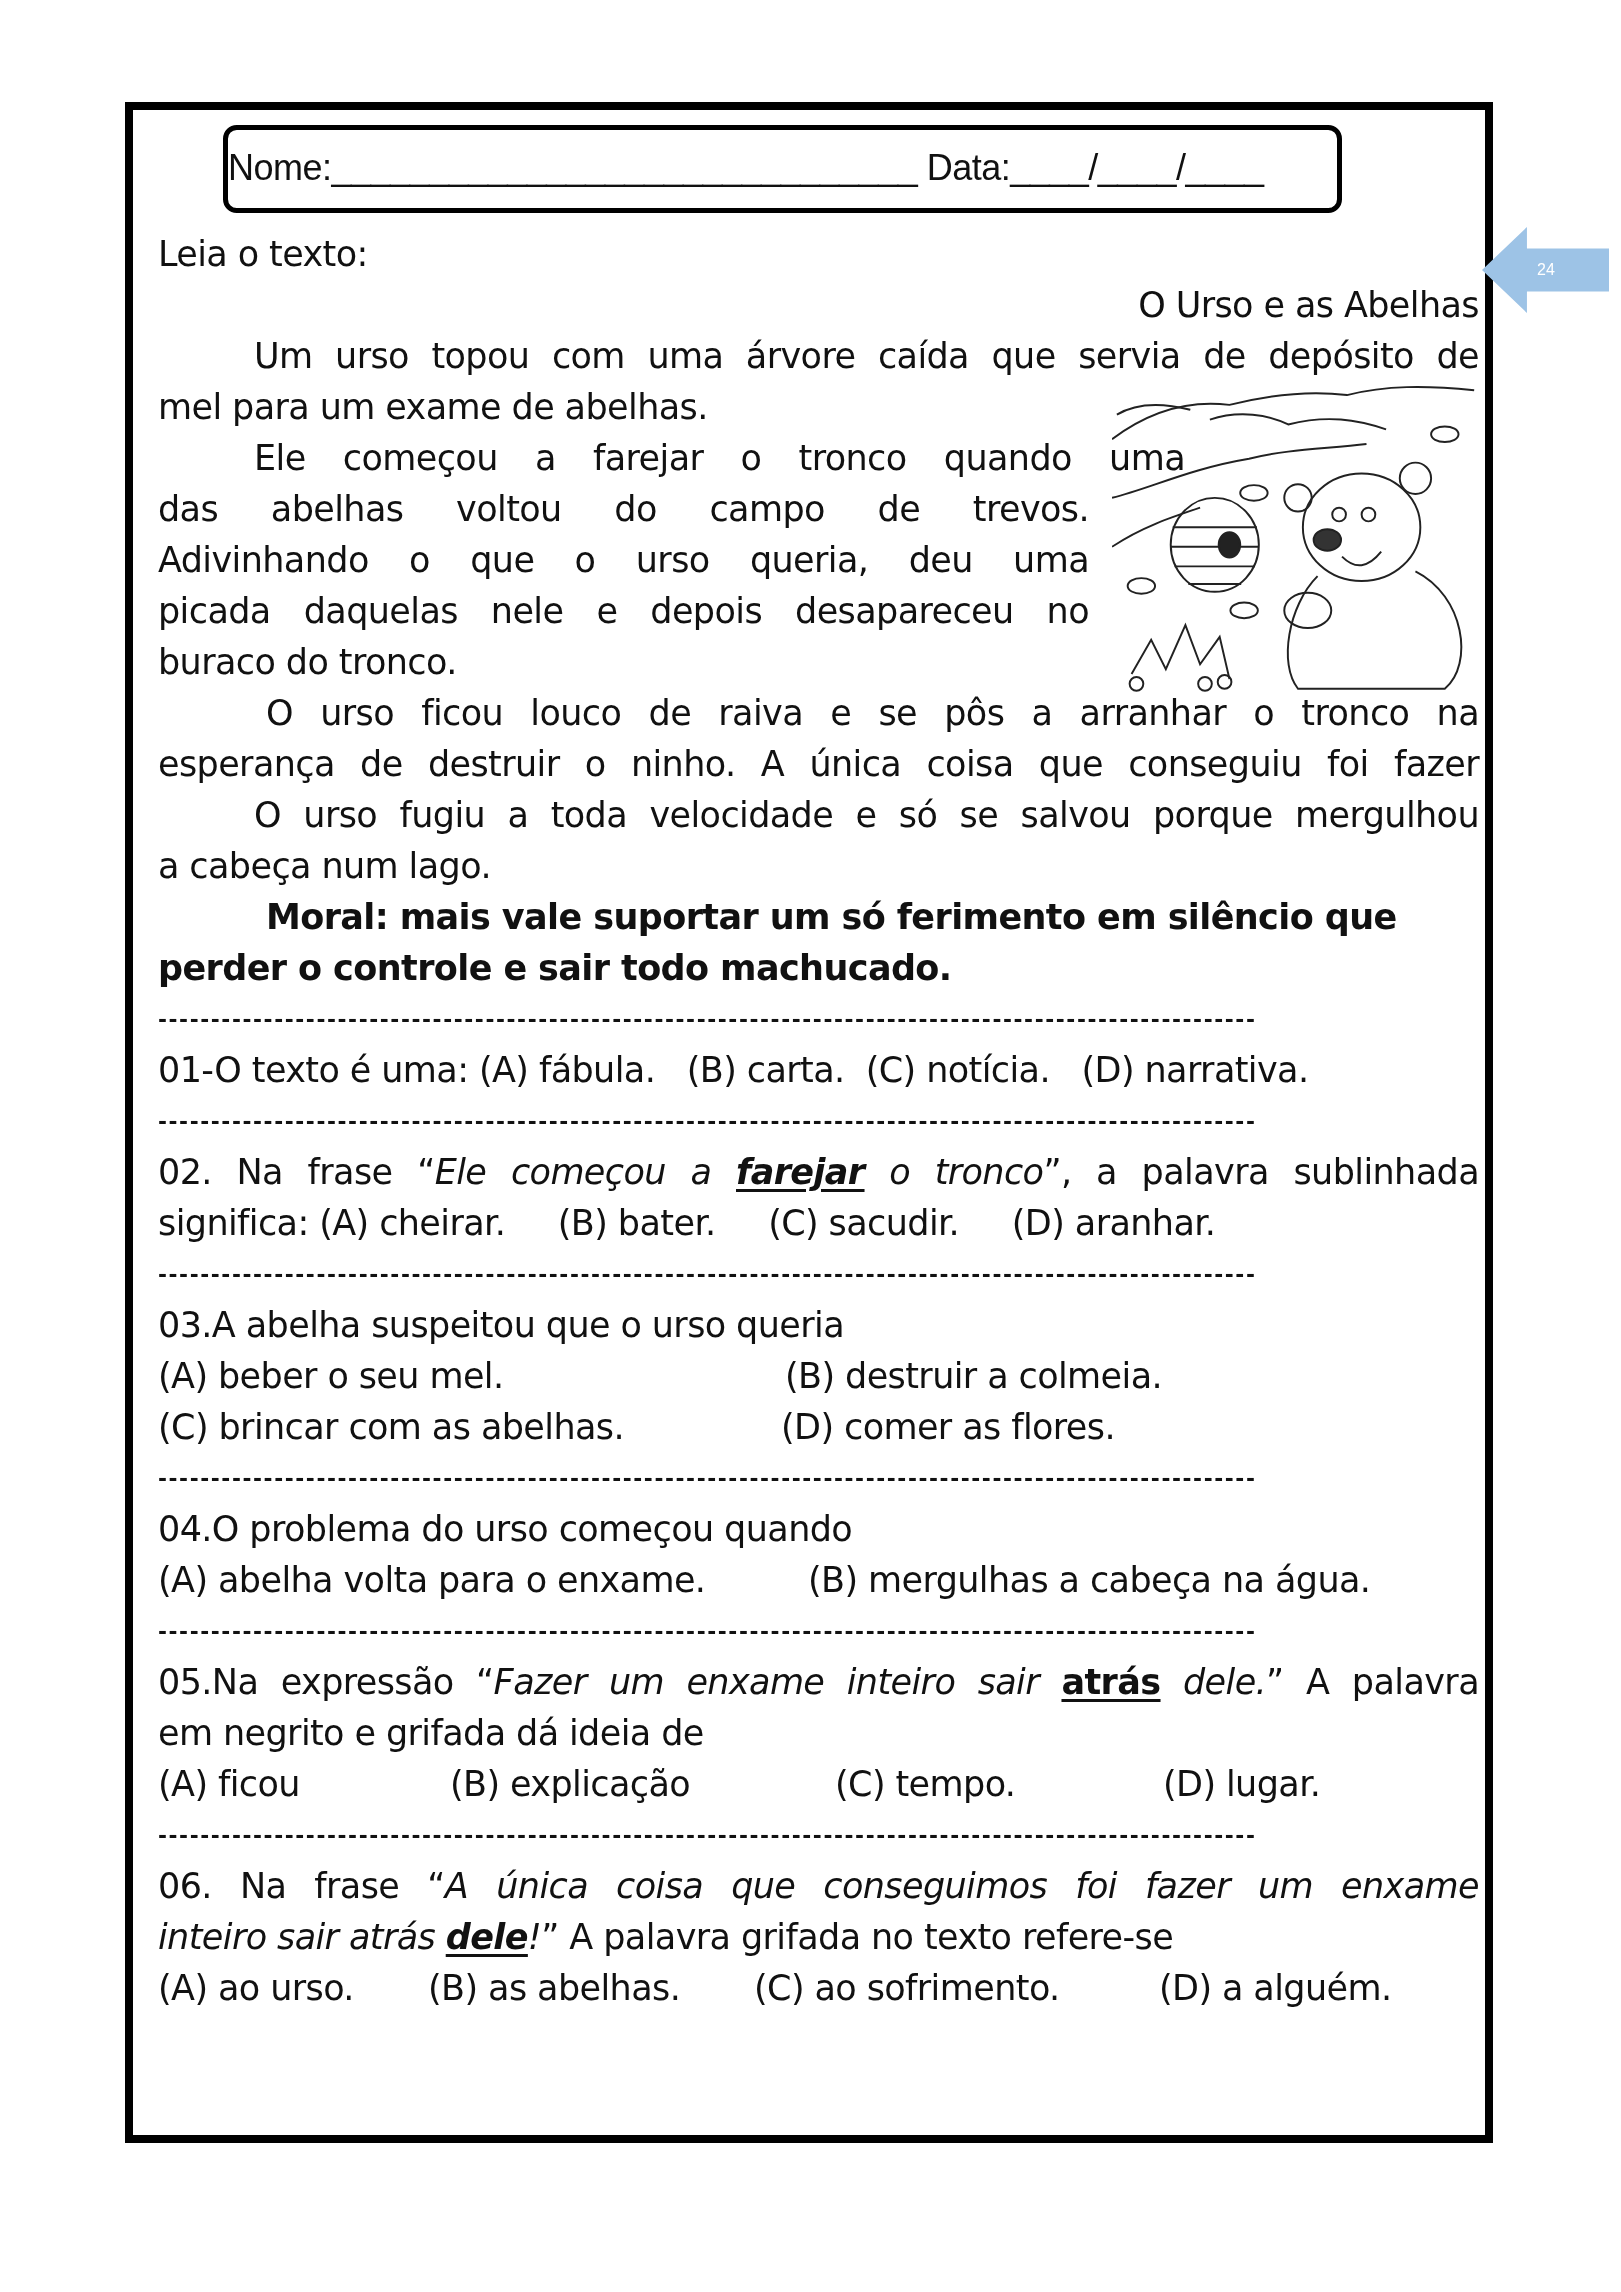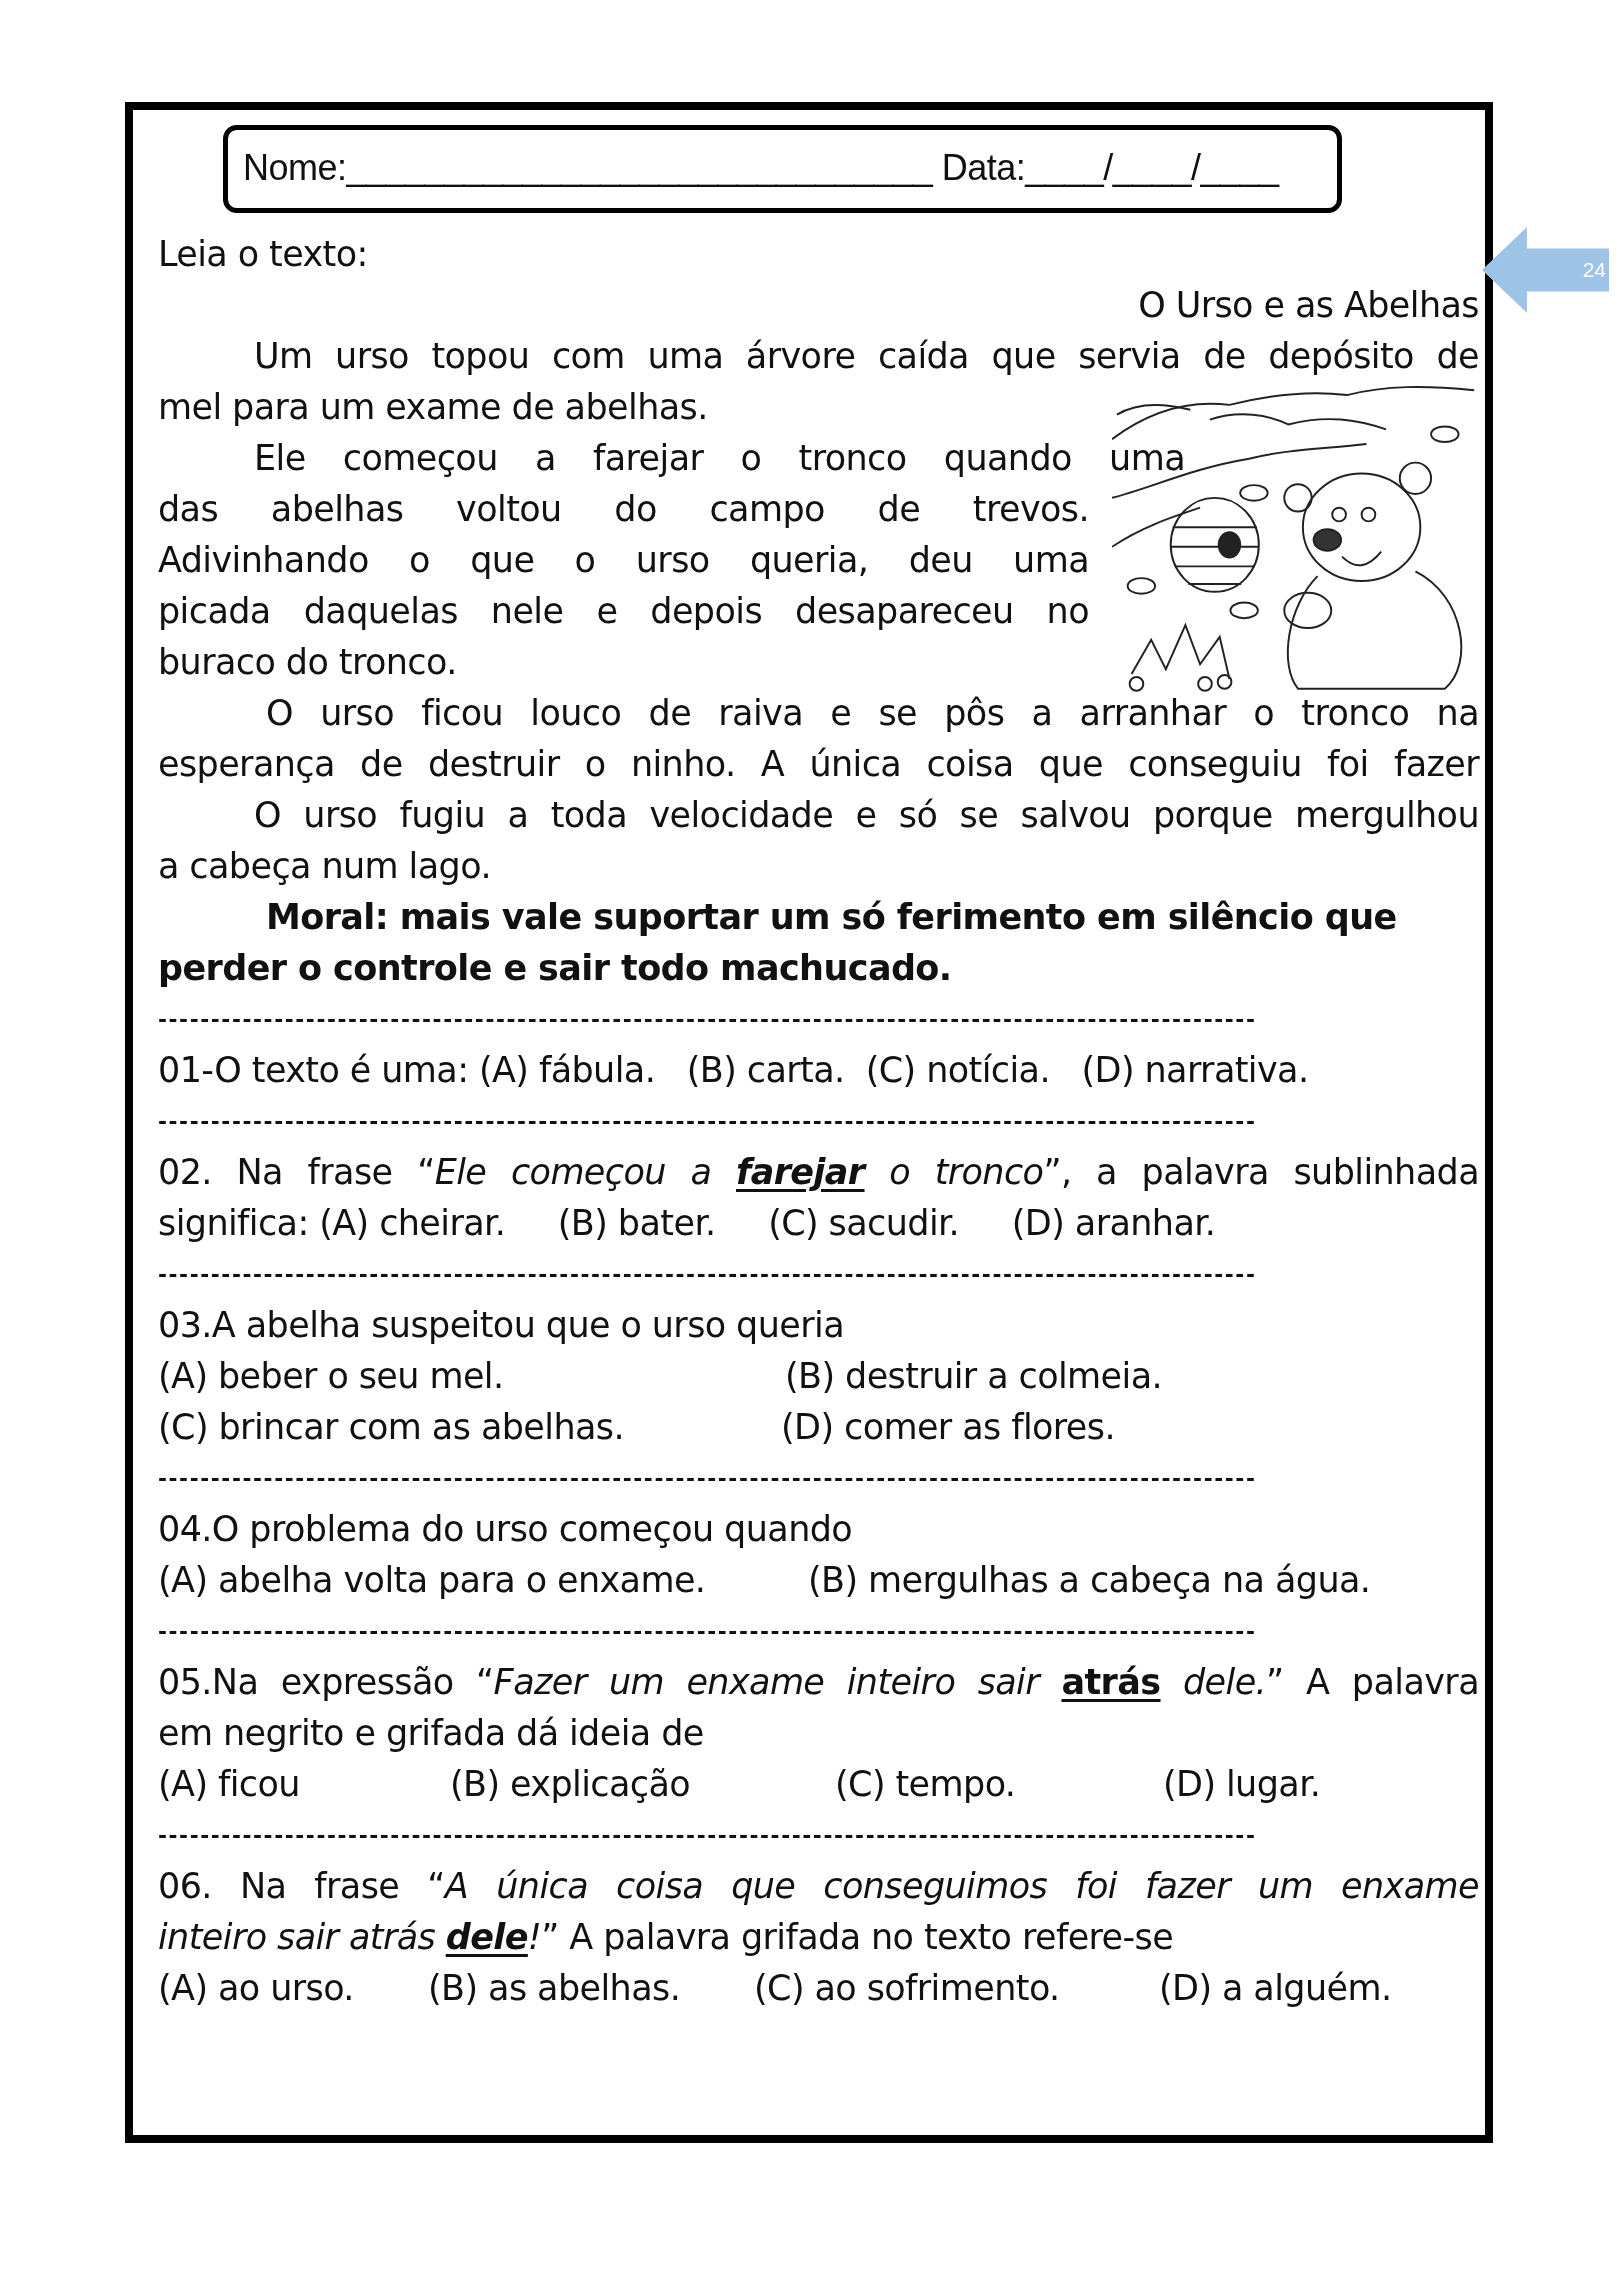--- a/index.html
+++ b/index.html
@@ -3,24 +3,24 @@
 <meta charset="utf-8">
 <style>
   html, body { margin: 0; padding: 0; background: #ffffff; }
   body { width: 1621px; height: 2293px; position: relative; overflow: hidden;
          font-family: "DejaVu Sans", sans-serif; color: #111; }
   .frame { position: absolute; left: 125px; top: 102px; width: 1368px; height: 2041px;
            box-sizing: border-box; border: 8.8px solid #000; }
   .namebox { position: absolute; left: 223px; top: 125px; width: 1119px; height: 88px;
              box-sizing: border-box; border: 5.9px solid #000; border-radius: 13.7px;
              font-family: "Liberation Sans", sans-serif; font-size: 36px; line-height: 76px;
-             padding-left: 15px; white-space: nowrap; letter-spacing: -0.5px; }
+             padding-left: 0; white-space: nowrap; letter-spacing: -0.5px; }
   .page-arrow { position: absolute; left: 1482px; top: 227px; width: 127px; height: 86px; }
   .page-arrow span { position: absolute; left: 55px; top: 0; width: 69px; line-height: 86px;
-                     text-align: right; color: #fff; font-family: "Liberation Sans", sans-serif; font-size: 21px; }
+                     text-align: left; color: #fff; font-family: "Liberation Sans", sans-serif; font-size: 16px; }
   .content { position: absolute; left: 158px; top: 229px; width: 1321px;
              font-family: "DejaVu Sans", sans-serif; font-size: 35px; line-height: 51px; letter-spacing: -0.6px; }
   .line { height: 51px; white-space: nowrap; }
   .just { text-align: justify; text-align-last: justify; white-space: normal; }
   .narrow { width: 931px; }
   .indent { padding-left: 96px; }
   .indent2 { padding-left: 108px; }
   .center { text-align: right; }
   .bold { font-weight: bold; }
   .ul { text-decoration: underline; text-decoration-thickness: 2.9px; text-underline-offset: 4.9px; }

